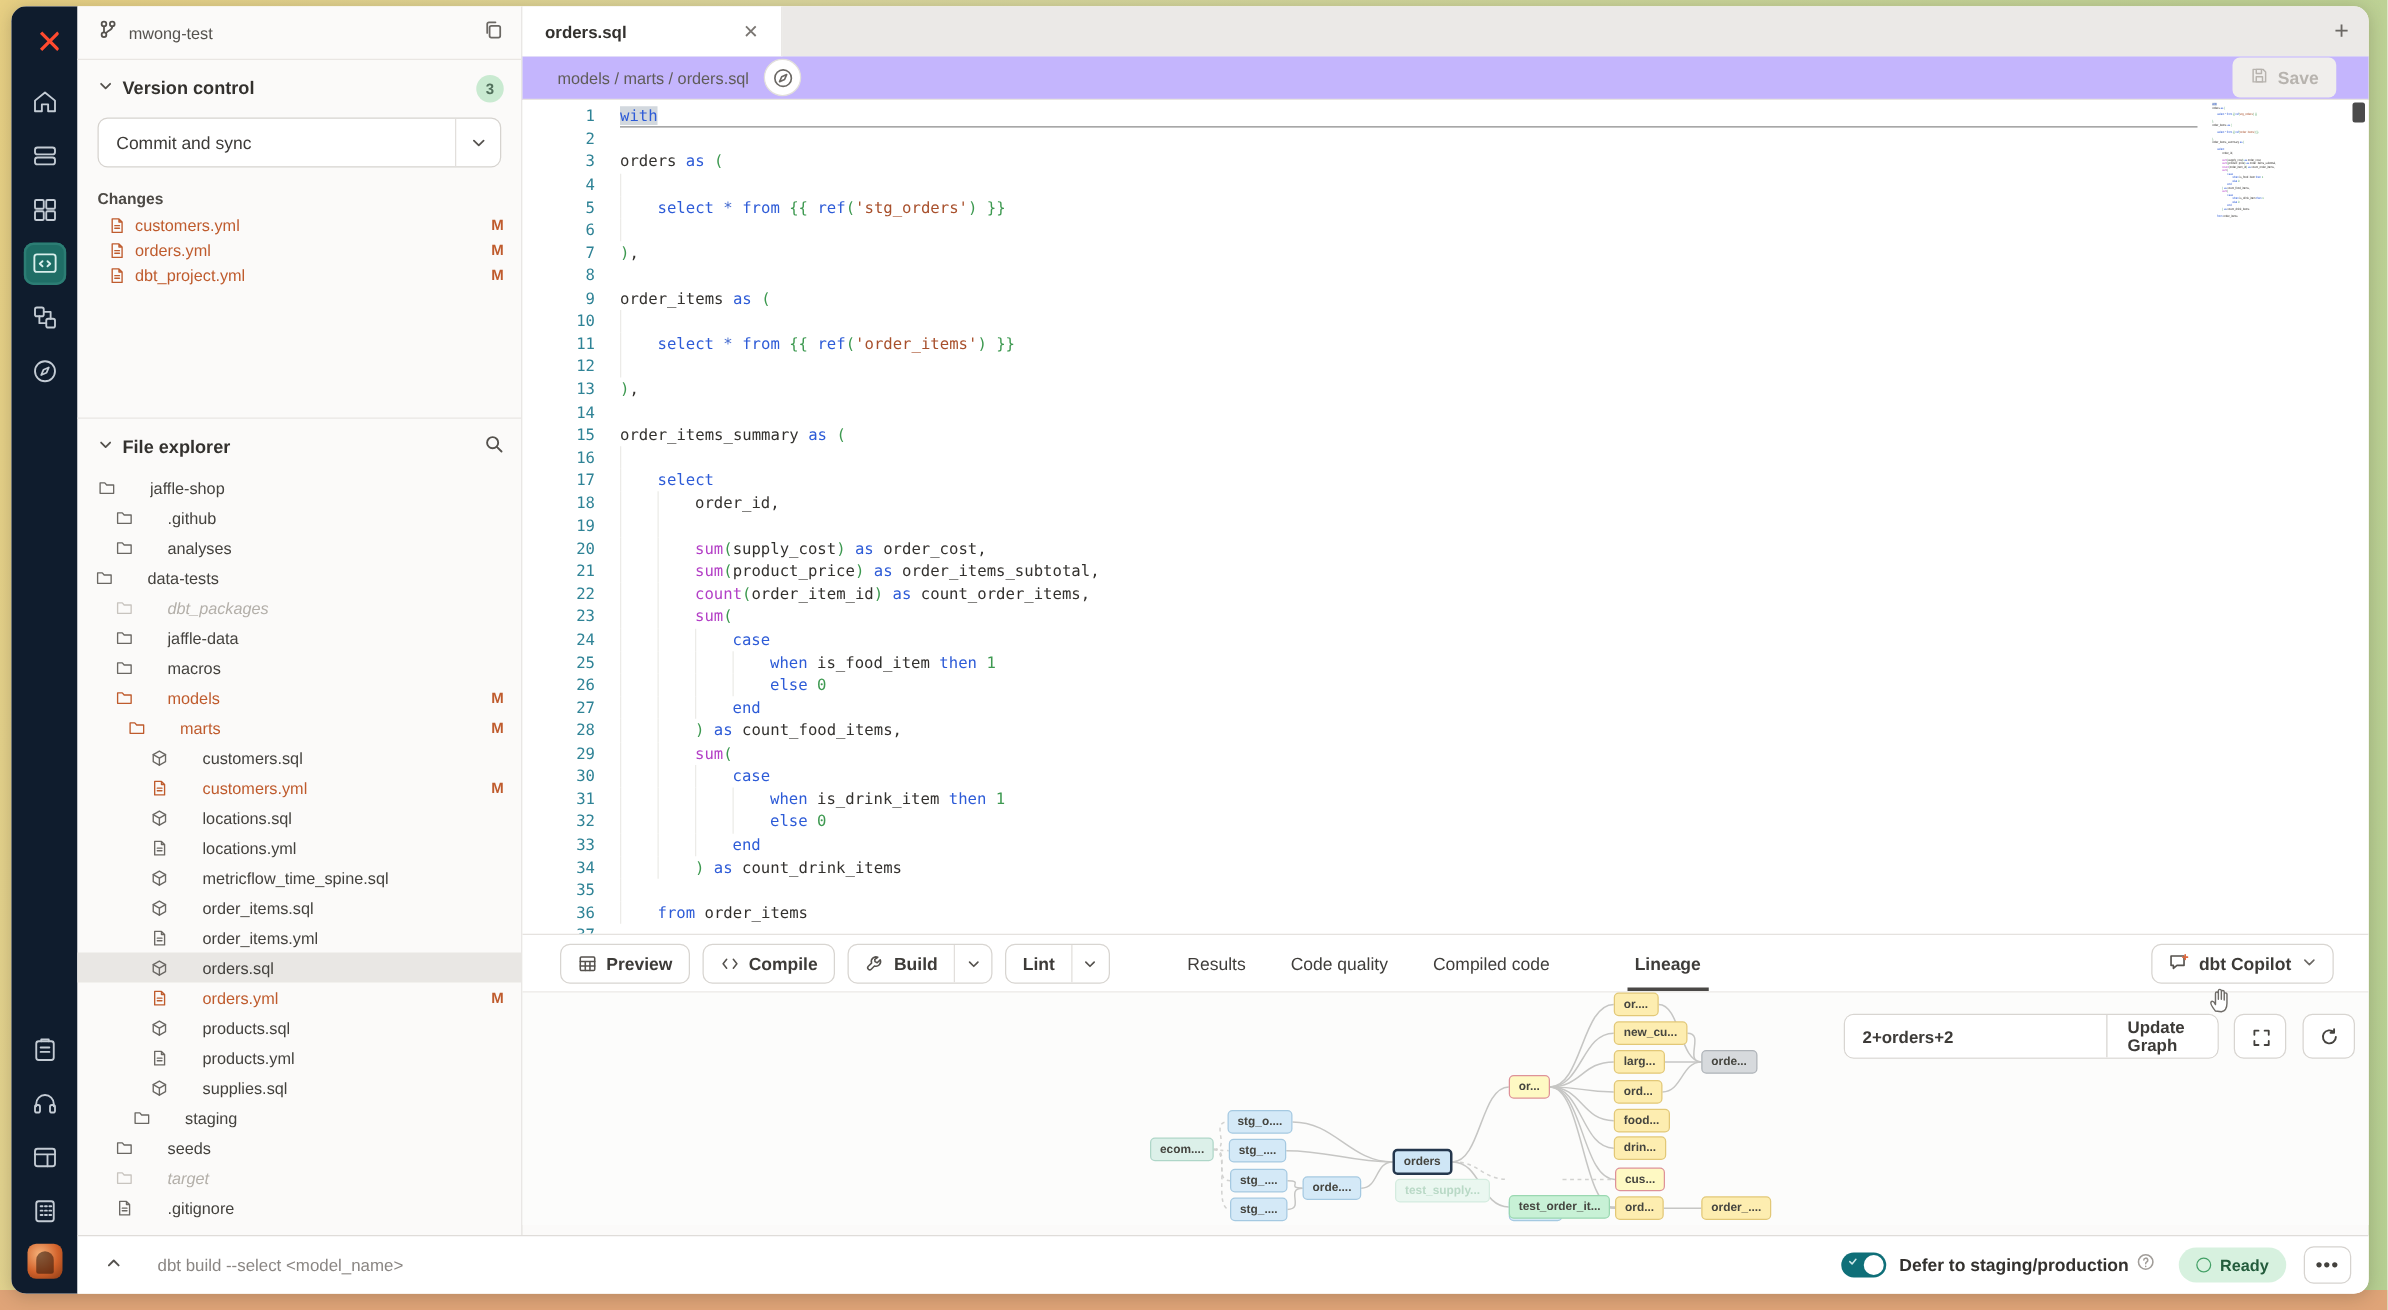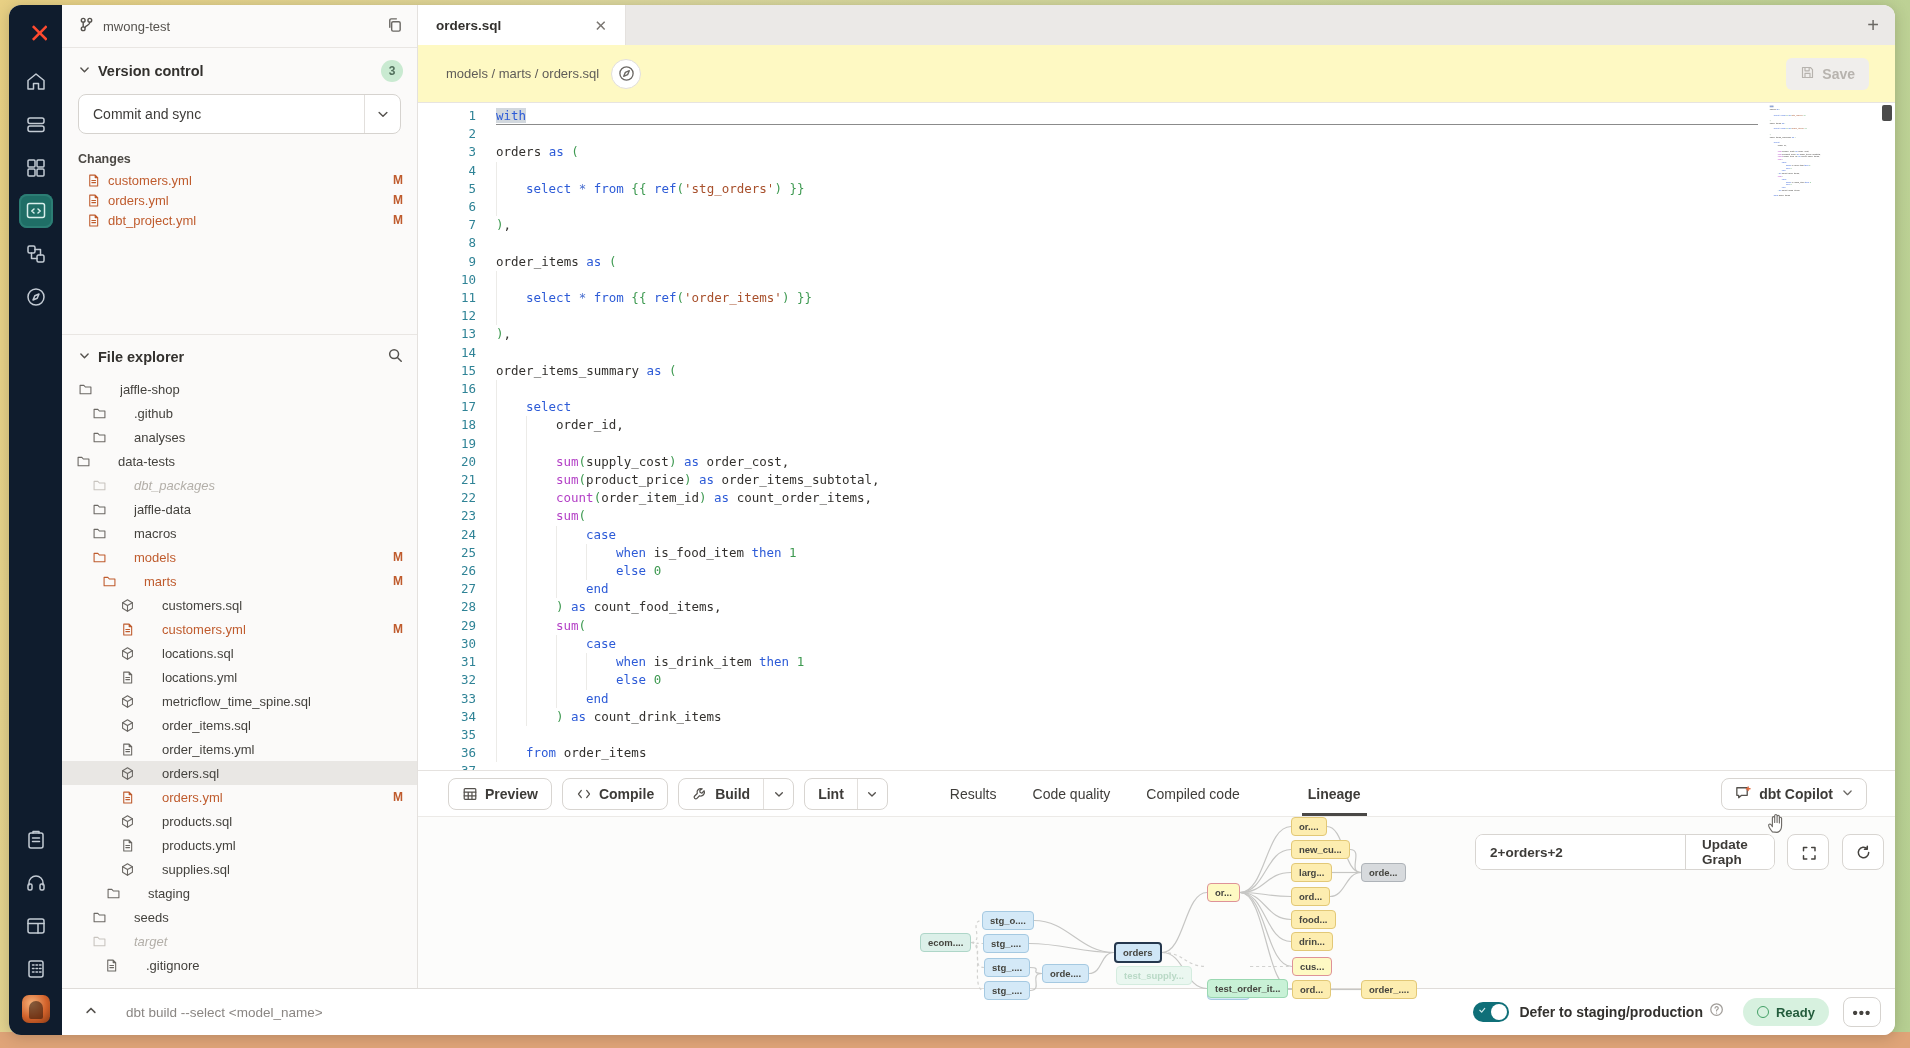--- a/index.html
+++ b/index.html
@@ -46,21 +46,21 @@
   .tree-row.muted svg { color:#c8c4bf; }
   .tree-row svg { color:#6b6864; flex:none; }
 
   
   .main { position:absolute; left:409px; top:0; width:1477px; height:983px; }
   .tabstrip { height:40px; background:#ebe9e7; display:flex; align-items:stretch; position:relative; }
   .tab { width:208px; background:#fff; display:flex; align-items:center; padding:0 14px 0 18px; border-right:1px solid #e4e1de; }
   .tab .t { font-size:13.5px; font-weight:600; color:#33312e; flex:1; }
   .tab .x { color:#7a7672; font-size:15px; line-height:1; padding:2px 4px; }
   .newtab { position:absolute; right:16px; top:0; height:40px; display:flex; align-items:center; color:#6b6864; font-size:20px; }
-  .toolbar { height:58px; background:#fef9c3; border-bottom:1px solid #e7e4e1; display:flex; align-items:center; padding:0 26px 0 28px; }
+  .toolbar { height:35px; background:#c4b5fd; border-bottom:1px solid #e7e4e1; display:flex; align-items:center; padding:0 26px 0 28px; }
   .crumb { font-size:13px; color:#5f5c58; }
   .circle-btn { width:30px; height:30px; border:1px solid #e2dfdc; border-radius:50%; margin-left:12px; display:flex; align-items:center; justify-content:center; color:#6b6864; background:#fff; }
   .save-btn { margin-left:auto; background:#f0eeec; color:#b7b3ae; border-radius:6px; font-size:14px; font-weight:600; padding:7px 14px; display:flex; align-items:center; gap:7px; }
 
   
   .editor { position:relative; height:667px; background:#fff; overflow:hidden; }
   .code-lines { position:absolute; left:0; top:4px; font-family:"DejaVu Sans Mono", monospace; font-size:12.5px; line-height:18.2px; white-space:pre; }
   .cl { display:flex; }
   .cl .ln { width:58px; text-align:right; color:#2f8396; flex:none; user-select:none; }
   .cl .ct { padding-left:20px; }
@@ -423,21 +423,21 @@
             <path d="M2.5 4 H7 L8.8 6 H15.5 V14 H2.5 Z"></path>
           </svg>
           <span class="nm">seeds</span>
         </div>
         <div class="tree-row muted" style="padding-left:30px">
           <svg width="15" height="15" viewBox="0 0 18 18" fill="none" stroke="currentColor" stroke-width="1.3" stroke-linecap="round" stroke-linejoin="round">
             <path d="M2.5 4 H7 L8.8 6 H15.5 V14 H2.5 Z"></path>
           </svg>
           <span class="nm">target</span>
         </div>
-        <div class="tree-row" style="padding-left:42px">
+        <div class="tree-row" style="padding-left:30px">
           <svg width="15" height="15" viewBox="0 0 18 18" fill="none" stroke="currentColor" stroke-width="1.3" stroke-linecap="round" stroke-linejoin="round">
             <path d="M4.5 2.5 H11 L14 5.5 V15.5 H4.5 Z M11 2.5 V5.5 H14"></path>
             <path d="M7 9 H11.5 M7 11.5 H11.5"></path>
           </svg>
           <span class="nm">.gitignore</span>
         </div>
       </div>
   </aside>
 
   <section class="main">

